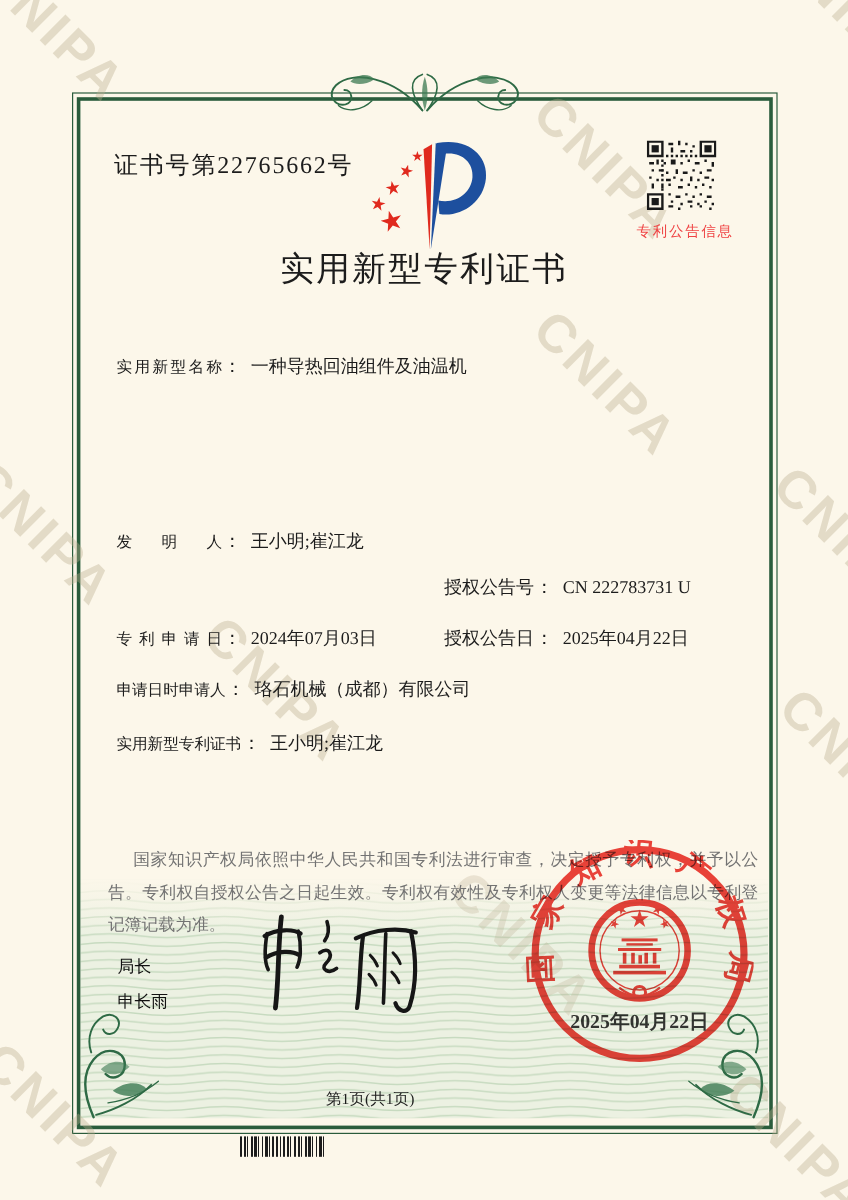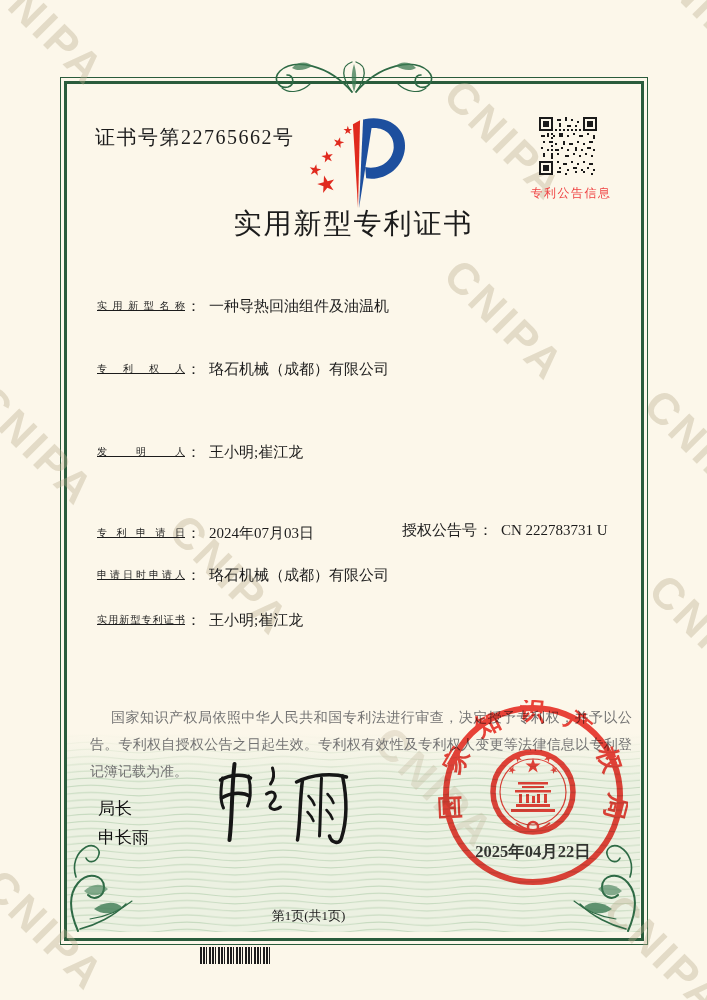--- a/index.html
+++ b/index.html
@@ -19,31 +19,31 @@
   
   .certno{position:absolute;left:95px;top:124px;font-size:20px;letter-spacing:1.5px;z-index:4;}
   .logo{position:absolute;left:306px;top:110px;z-index:4;}
   .qr{position:absolute;left:539px;top:117px;z-index:4;}
   .qrcap{position:absolute;left:521px;top:185px;width:100px;text-align:center;font-size:12px;
          letter-spacing:1.5px;color:#ef4444;z-index:4;}
   .title{position:absolute;left:0;top:205px;width:100%;text-align:center;font-size:28px;
          font-weight:normal;letter-spacing:2px;z-index:4;}
   
   .row{position:absolute;left:97px;font-size:15px;line-height:22px;z-index:4;white-space:nowrap;}
-  .row.rt{left:402px;margin-top:40px;}
+  .row.rt{left:370px;}
   .flabel{display:inline-block;min-width:88px;text-align:justify;text-align-last:justify;
-          font-size:10px;vertical-align:top;text-decoration:underline;}
+          font-size:13px;vertical-align:top;}
   .colon{margin:0 2px 0 1px;vertical-align:top;}
   .fvalue{margin-left:6px;vertical-align:top;}
   .addr{display:inline-block;width:372px;white-space:normal;line-height:23px;}
   
   .notice{position:absolute;left:90px;top:704px;width:542px;font-size:14px;line-height:27px;
           text-indent:1.5em;text-align:justify;z-index:4;color:#737373;}
   
-  .signer{position:absolute;left:98px;font-size:17px;z-index:4;
+  .signer{position:absolute;left:98px;font-size:14px;z-index:4;
           font-family:"Liberation Sans","DejaVu Sans",sans-serif;color:#111;}
   .sig{position:absolute;left:212px;top:750px;z-index:5;}
   .seal{position:absolute;left:438px;top:700px;z-index:6;mix-blend-mode:multiply;opacity:.93;}
   
   .pagenum{position:absolute;left:0;top:907px;width:617px;text-align:center;font-size:13px;z-index:4;}
   .barcode{position:absolute;left:200px;top:947px;width:70px;height:17px;z-index:4;
            background:repeating-linear-gradient(90deg,#1c1c1c 0 1.5px,transparent 1.5px 3px,
            #1c1c1c 3px 5px,transparent 5px 6px,#1c1c1c 6px 6.8px,transparent 6.8px 9px);}
   .orn{position:absolute;z-index:4;pointer-events:none;}
   svg text{font-family:"Liberation Serif","DejaVu Serif",serif;}
@@ -161,38 +161,38 @@
       <path d="M9,27h2v1h-2zM13,28h1v1h-1zM18,27h1v1h-1zM22,27h1v1h-1zM26,28h1v1h-1z"></path>
     </g>
   </svg>
   <div class="qrcap">专利公告信息</div>
 
   <div class="title">实用新型专利证书</div>
 
   <div class="row" style="top:295px">
     <span class="flabel">实用新型名称</span><span class="colon">：</span><span class="fvalue">一种导热回油组件及油温机</span>
   </div>
-  <div class="row" style="top:358px">
-    <span class="flabel">专利权人</span><span class="colon">：</span><span class="fvalue">珞石机械（成都）有限公司</span>
-  </div>
   <div class="row" style="top:441px">
     <span class="flabel">发明人</span><span class="colon">：</span><span class="fvalue">王小明;崔江龙</span>
   </div>
   <div class="row" style="top:522px">
     <span class="flabel">专利申请日</span><span class="colon">：</span><span class="fvalue">2024年07月03日</span>
   </div>
   <div class="row" style="top:564px">
     <span class="flabel">申请日时申请人</span><span class="colon">：</span><span class="fvalue">珞石机械（成都）有限公司</span>
   </div>
   <div class="row" style="top:609px">
     <span class="flabel">实用新型专利证书</span><span class="colon">：</span><span class="fvalue">王小明;崔江龙</span>
   </div>
 
   <div class="row rt" style="top:479px">
     <span>授权公告号</span><span class="colon">：</span><span class="fvalue">CN 222783731 U</span>
+  </div>
+  <div class="row rt" style="top:522px">
+    <span>授权公告日</span><span class="colon">：</span><span class="fvalue">2025年04月22日</span>
   </div>
 
   <div class="notice">国家知识产权局依照中华人民共和国专利法进行审查，决定授予专利权，并予以公告。专利权自授权公告之日起生效。专利权有效性及专利权人变更等法律信息以专利登记簿记载为准。</div>
 
   <div class="signer" style="top:797px">局长</div>
   <div class="signer" style="top:826px">申长雨</div>
 
   <svg class="sig" width="165" height="100" viewBox="0 0 160 100">
     <g stroke="#161616" fill="none" stroke-linecap="round">
       <path d="M20,14 C17,38 18,66 15,90" stroke-width="4"></path>

